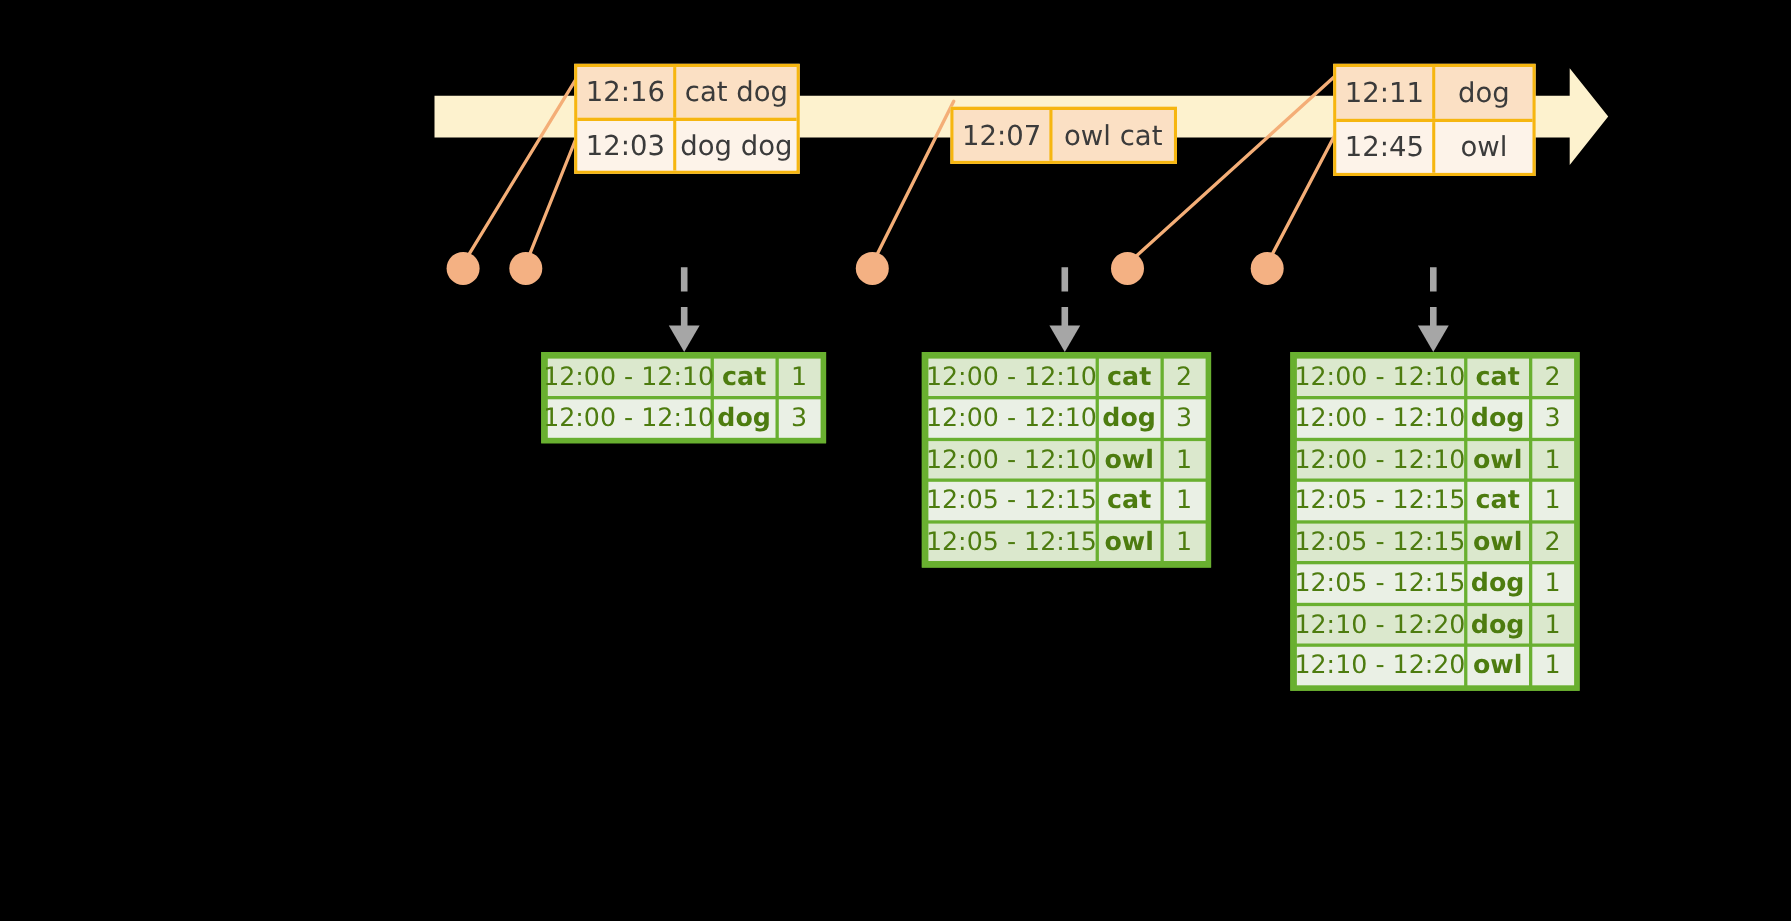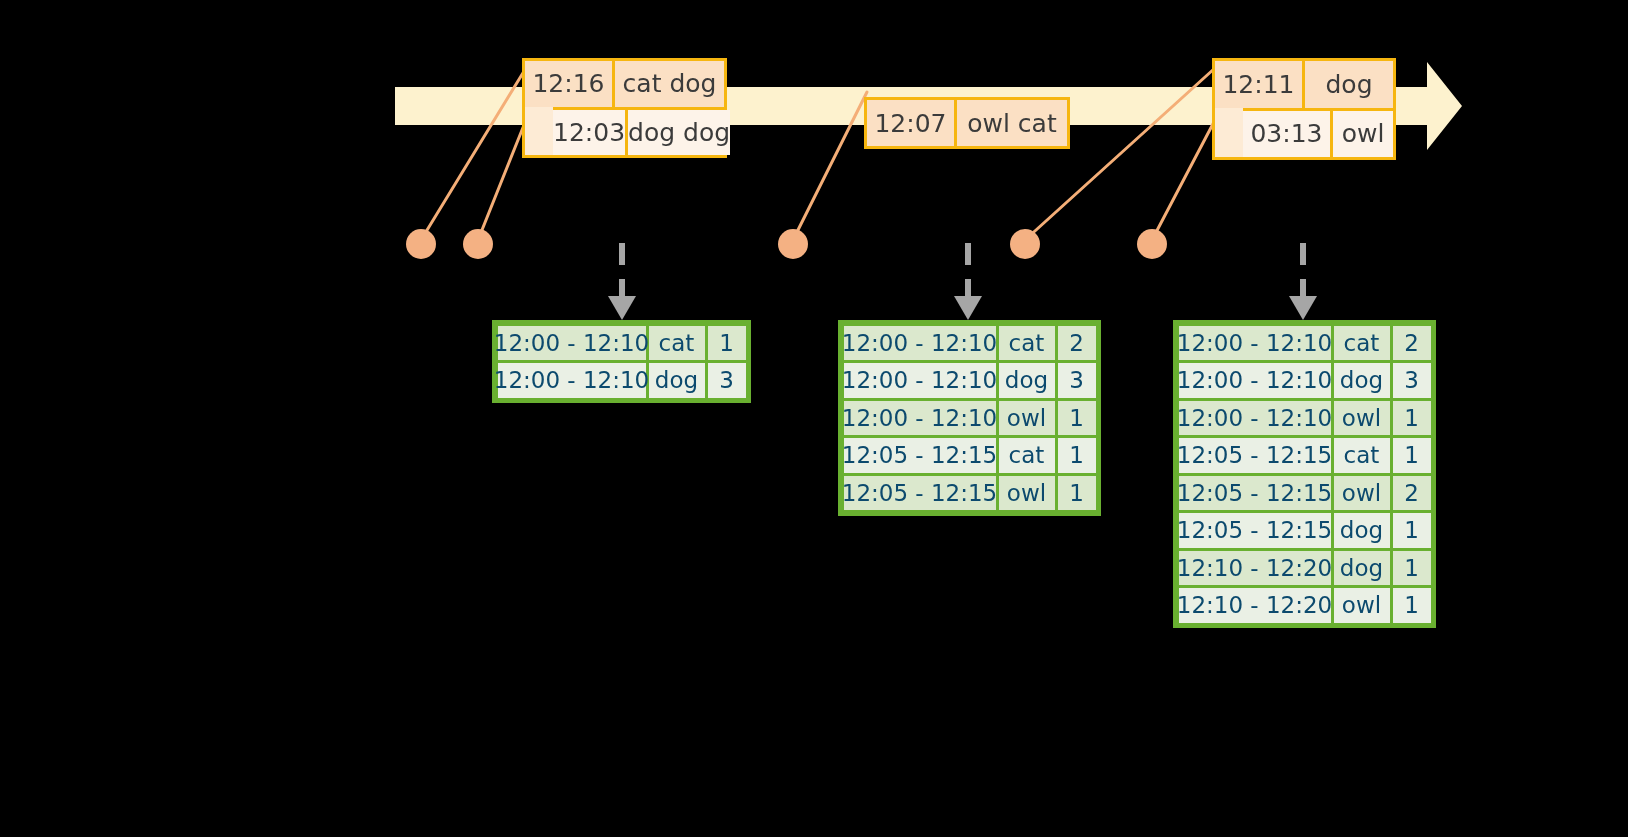--- a/index.html
+++ b/index.html
@@ -41,21 +41,20 @@
     flex-direction: column;
     background: #fdebd5;
   }
   .event-row {
     display: flex;
     flex: 1 1 0;
     min-height: 0;
   }
   .event-row + .event-row {
     border-top: 3px solid #f6b610;
-    margin-left: 28px;
   }
   .event-row.alt .ev-cell { background: #fdf3e9; }
   .ev-cell {
     display: flex;
     align-items: center;
     justify-content: center;
     box-sizing: border-box;
     background: #fbe0c4;
     font-size: 25px;
     color: #3b3b3b;
@@ -77,28 +76,28 @@
     display: flex;
     flex: 0 0 auto;
     height: 37.5px;
   }
   .rt-cell {
     display: flex;
     align-items: center;
     justify-content: center;
     box-sizing: border-box;
     font-size: 23px;
-    color: #0c4a6e;
+    color: #4d7c0f;
     white-space: nowrap;
     margin: 1.5px;
   }
   .rt-row.shade .rt-cell { background: #dbe8cd; }
   .rt-row.plain .rt-cell { background: #eaf0e5; }
   .rt-window { width: 152px; }
-  .rt-key    { width: 56px; }
+  .rt-key    { width: 56px; font-weight: bold; }
   .rt-count  { width: 38px; }
 
   
   #result-table-1 .rt-window { width: 148px; }
   #result-table-1 .rt-key    { width: 56px; }
   #result-table-1 .rt-count  { width: 38px; }
 </style>
 </head>
 <body>
 
@@ -155,21 +154,21 @@
       <div class="ev-cell ev-words">owl cat</div>
     </div>
   </div>
 
   <div class="event-box" id="events-3" style="left:1212px; top:58px; width:184px; height:102px;">
     <div class="event-row">
       <div class="ev-cell ev-time">12:11</div>
       <div class="ev-cell ev-words">dog</div>
     </div>
     <div class="event-row alt">
-      <div class="ev-cell ev-time">03:13</div>
+      <div class="ev-cell ev-time">12:45</div>
       <div class="ev-cell ev-words">owl</div>
     </div>
   </div>
 
   <div class="result-table" id="result-table-1" style="left:492px; top:320px;">
     <div class="rt-row shade">
       <div class="rt-cell rt-window">12:00 - 12:10</div>
       <div class="rt-cell rt-key">cat</div>
       <div class="rt-cell rt-count">1</div>
     </div>

